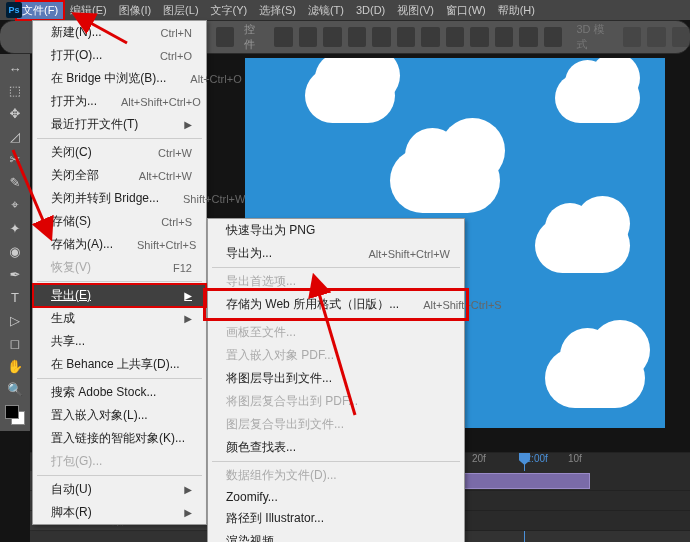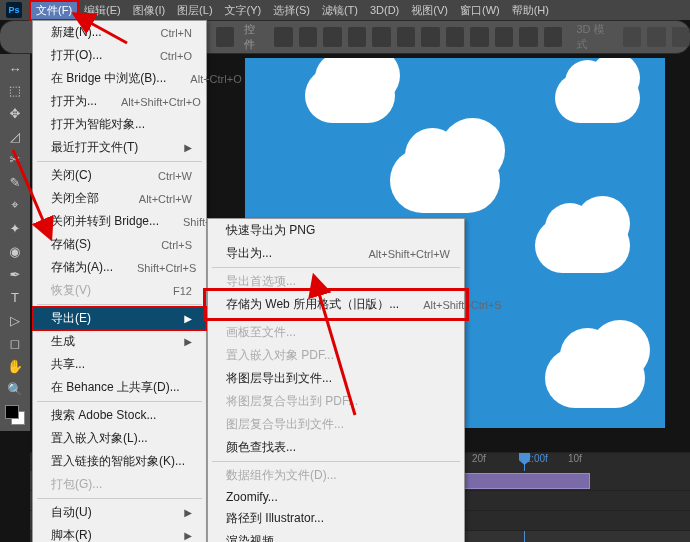--- a/index.html
+++ b/index.html
@@ -1,32 +1,32 @@
 <!DOCTYPE html>
 <html><head>
 <meta charset="utf-8">
 <style>
 * { margin: 0; padding: 0; box-sizing: border-box; font-family: "Microsoft YaHei", sans-serif; }
 body { background: #141414; width: 690px; height: 542px; overflow: hidden; position: relative; }
-.menubar { background: #454545; height: 20px; display: flex; align-items: center; padding-left: 30px; font-size: 11px; color: #ccc; }
+.menubar { background: #454545; height: 20px; display: flex; align-items: center; padding-left: 16px; font-size: 11px; color: #ccc; }
 .menubar .logo { position: absolute; left: 6px; top: 2px; width: 16px; height: 16px; background: #001e36; color: #31a8ff; font-size: 9px; font-weight: bold; display: flex; align-items: center; justify-content: center; border-radius: 2px; }
 .menubar .mitem { padding: 2px 6px; cursor: default; }
 .menubar .mitem.active { background: #5a7ab8; color: #fff; outline: 2px solid #d00; outline-offset: -1px; }
 .optbar { background: #535353; height: 34px; border-top: 1px solid #2a2a2a; border-bottom: 1px solid #2a2a2a; display: flex; align-items: center; padding-left: 200px; gap: 6px; border-radius: 14px; }
 .optbar-handle { width: 6px; height: 24px; background: repeating-linear-gradient(#666 0 1px, transparent 1px 3px); margin-right: 4px; }
 .optbar .control { color: #999; font-size: 11px; padding: 2px 4px; }
 .optbar .iconbtn { width: 20px; height: 20px; background: #3a3a3a; border-radius: 2px; }
 .toolpanel { position: absolute; left: 0; top: 54px; width: 30px; background: #535353; display: flex; flex-direction: column; padding: 2px; gap: 1px; }
 .tool { width: 26px; height: 22px; display: flex; align-items: center; justify-content: center; color: #ccc; font-size: 13px; cursor: default; }
 .swatches { width: 20px; height: 20px; position: relative; margin: 4px auto; }
 .swatch-fg { position: absolute; width: 14px; height: 14px; background: #000; border: 1px solid #888; left: 0; top: 0; z-index: 2; }
 .swatch-bg { position: absolute; width: 14px; height: 14px; background: #fff; border: 1px solid #888; right: 0; bottom: 0; }
 .dropdown { position: absolute; background: #f0f0f0; border: 1px solid #999; box-shadow: 2px 2px 4px rgba(0,0,0,0.3); font-size: 12px; color: #222; z-index: 100; }
 .dropdown .row { display: flex; justify-content: space-between; align-items: center; padding: 3px 14px 3px 18px; cursor: default; white-space: nowrap; }
-.dropdown .row.hover { background: #0c4a6e; color: #fff; }
+.dropdown .row.hover { background: #404040; color: #fff; text-decoration: underline; }
 .dropdown .row.disabled { color: #aaa; }
 .dropdown .sep { height: 1px; background: #ccc; margin: 2px 4px; }
 .dropdown .shortcut { color: #666; font-size: 11px; margin-left: 24px; }
 .dropdown .arrow { font-size: 10px; color: #555; }
 .dropdown .row.hover .arrow { color: #fff; }
 .red-box { outline: 2px solid #d00; outline-offset: -1px; }
 .red-box-lg { outline: 3px solid #d00; outline-offset: 2px; padding: 3px 14px 3px 18px; }
 #menu-file { left: 32px; top: 20px; width: 175px; }
 #menu-export { left: 207px; top: 218px; width: 258px; }
 .canvas { position: absolute; left: 245px; top: 58px; width: 420px; height: 370px; background: #2b8fd4; overflow: hidden; }
@@ -138,23 +138,20 @@
     </div>
     <div class="row">
       <span>在 Bridge 中浏览(B)...</span>
       <span class="shortcut">Alt+Ctrl+O</span>
     </div>
     <div class="row">
       <span>打开为...</span>
       <span class="shortcut">Alt+Shift+Ctrl+O</span>
     </div>
     <div class="row">
-      <span>打开为智能对象...</span>
-    </div>
-    <div class="row">
       <span>最近打开文件(T)</span>
       <span class="arrow">▶</span>
     </div>
     <div class="sep"></div>
     <div class="row">
       <span>关闭(C)</span>
       <span class="shortcut">Ctrl+W</span>
     </div>
     <div class="row">
       <span>关闭全部</span>

